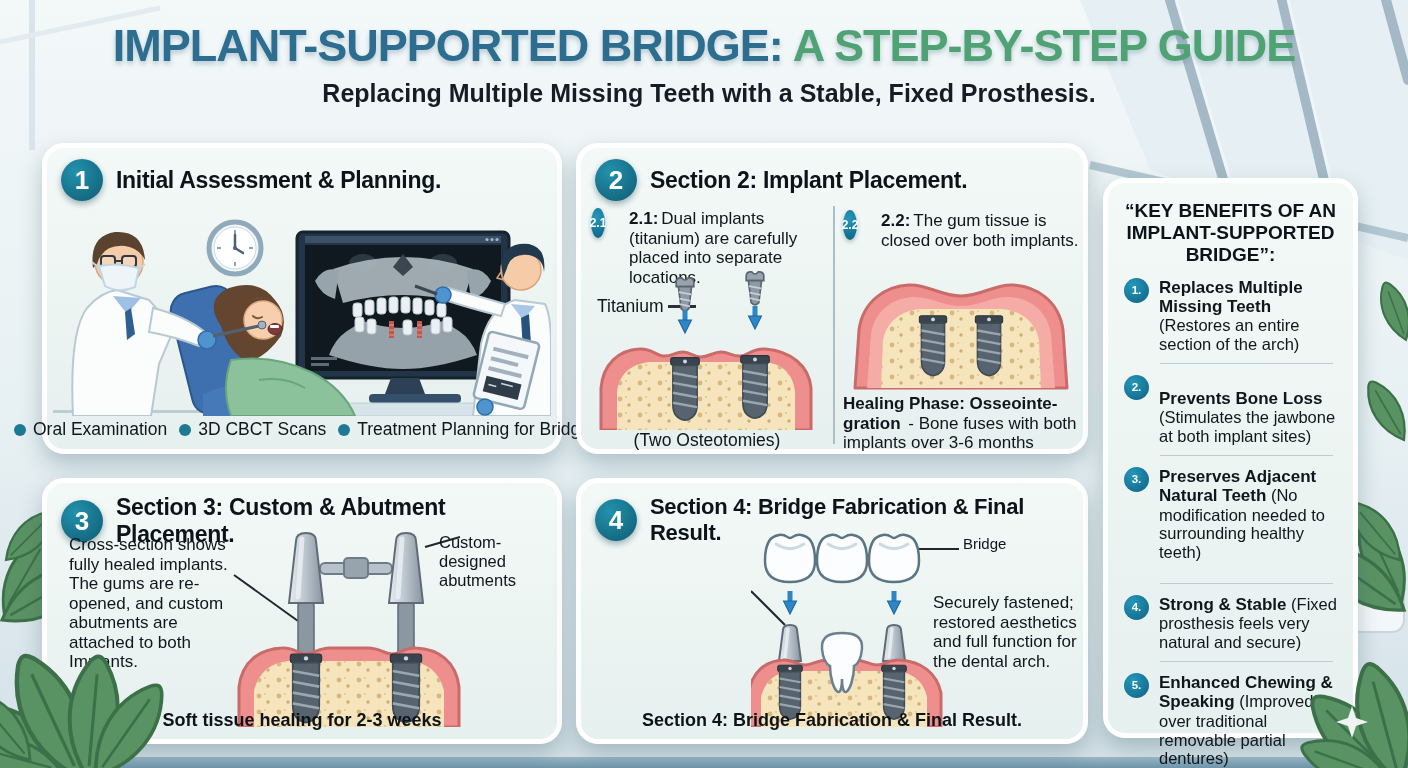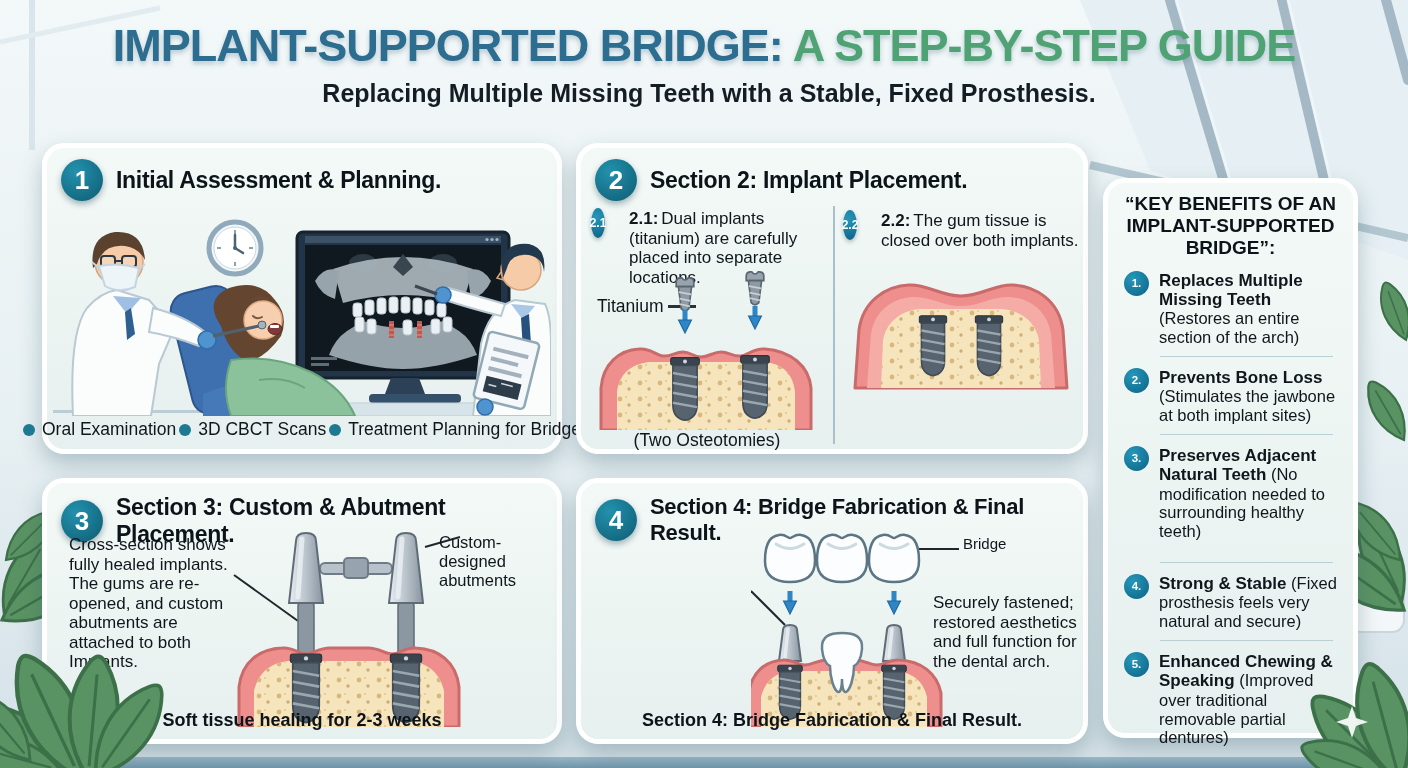--- a/index.html
+++ b/index.html
@@ -22,29 +22,29 @@
     background:radial-gradient(circle at 35% 30%,#2391ad,#0e5c72);
     color:#fff;font-weight:bold;font-size:26px;display:flex;align-items:center;justify-content:center;
     box-shadow:0 3px 6px rgba(0,40,60,.35);}
   .ptitle{font-size:23px;font-weight:bold;color:#0d1419;letter-spacing:-.3px;}
   .sbadge{width:14px;height:30px;border-radius:50%;background:radial-gradient(circle at 35% 30%,#2597ba,#0e6284);
     color:#fff;font-weight:bold;font-size:12px;display:flex;align-items:center;justify-content:center;
     box-shadow:0 2px 4px rgba(0,40,60,.3);}
   .body-txt{font-size:17px;line-height:1.15;color:#10161b;}
   .body-txt b{margin-right:3px;}
   .cap-bold{position:absolute;width:100%;text-align:center;font-weight:bold;font-size:18px;color:#0d1419;}
-  .bullets{position:absolute;bottom:9px;left:0;width:100%;display:flex;justify-content:center;gap:3px;
+  .bullets{position:absolute;bottom:9px;left:0;width:100%;display:flex;justify-content:center;gap:12px;
     font-size:17.5px;color:#10161b;}
   .bullet{display:flex;align-items:center;gap:7px;white-space:nowrap;}
   .dot{width:12px;height:12px;border-radius:50%;background:#1d7a92;flex:0 0 12px;}
   .vdiv{position:absolute;width:2px;background:#a9bfc9;}
   .lbl{font-size:17.5px;color:#10161b;display:flex;align-items:center;gap:5px;}
   .dash{width:28px;height:2.5px;background:#2a3138;}
   
-  .sb{padding:6px 16px;box-sizing:border-box;}
+  .sb{padding:13px 16px;box-sizing:border-box;}
   .sb-title{text-align:center;font-weight:bold;font-size:19px;line-height:1.15;color:#0d1419;margin:4px 0 10px;}
   .benefit{display:flex;gap:10px;align-items:flex-start;}
   .bbadge{width:25px;height:25px;border-radius:50%;flex:0 0 25px;margin-top:2px;
     background:radial-gradient(circle at 35% 30%,#2597ba,#0e6284);
     color:#fff;font-weight:bold;font-size:11.5px;display:flex;align-items:center;justify-content:center;}
   .btext{font-size:16.5px;line-height:1.14;color:#10161b;}
   .btext b{font-size:17px;}
   .sep{border:none;border-top:1.5px solid #b9cfd6;margin:9px 4px 9px 36px;}
 </style>
 </head>
@@ -313,20 +313,21 @@
     <div class="abs sbadge" style="left:262px;top:62px">2.2</div>
     <div class="abs body-txt" style="left:300px;top:63px;width:204px"><b>2.2:</b><span>The gum tissue is closed over both implants.</span></div>
     <svg class="abs" style="left:266px;top:112px" width="228" height="130" viewBox="0 0 228 130">
       <path d="M8,128 L12,70 C16,40 40,26 62,25 C80,24 94,36 114,36 C134,36 148,24 166,25 C188,26 212,40 216,70 L220,128 Z" fill="#ee8f8d" stroke="#c96b6b" stroke-width="3" stroke-linejoin="round"></path>
       <path d="M20,128 L24,74 C28,50 46,38 66,37 C82,36 96,46 114,46 C132,46 146,36 162,37 C182,38 200,50 204,74 L208,128 Z" fill="#f5aca6"></path>
       <path d="M34,128 L36,80 C40,60 56,50 74,49 L154,49 C172,50 188,60 192,80 L194,128 Z" fill="#f6e4bd"></path>
       <path d="M34,128 L36,80 C40,60 56,50 74,49 L154,49 C172,50 188,60 192,80 L194,128 Z" fill="url(#dots)"></path>
       <use href="#g-implant" transform="translate(86,60) scale(1.05)"></use>
       <use href="#g-implant" transform="translate(142,60) scale(1.05)"></use>
     </svg>
+    <div class="abs body-txt" style="left:262px;top:246px;width:242px"><b>Healing Phase: Osseointe-gration</b><span> - Bone fuses with both implants over 3-6 months</span></div>
   </section>
 
   <section class="card" style="left:42px;top:478px;width:520px;height:266px">
     <div class="phead">
       <div class="badge">3</div>
       <div class="ptitle">Section 3: Custom &amp; Abutment Placement.</div>
     </div>
     <div class="abs body-txt" style="left:22px;top:52px;width:176px">Cross-section shows fully healed implants. The gums are re-opened, and custom abutments are attached to both Implants.</div>
     <svg class="abs" style="left:185px;top:44px" width="244" height="200" viewBox="0 0 244 200">
       <path d="M2,48 L66,94" stroke="#20262c" stroke-width="2"></path>
@@ -382,21 +383,21 @@
 
   <aside class="card sb" style="left:1103px;top:178px;width:255px;height:560px">
     <div class="sb-title">“KEY BENEFITS OF AN IMPLANT-SUPPORTED BRIDGE”:</div>
     <div class="benefit">
       <span class="bbadge">1.</span>
       <p class="btext" style="margin:2px 0 0"><b>Replaces Multiple Missing Teeth</b><span> (Restores an entire section of the arch)</span></p>
     </div>
     <hr class="sep">
     <div class="benefit">
       <span class="bbadge">2.</span>
-      <p class="btext" style="margin:2px 0 0"><b>Prevents Bone Loss</b><span> (Stimulates the jawbone at both implant sites)</span></p>
+      <p class="btext" style="margin:16px 0 0"><b>Prevents Bone Loss</b><span> (Stimulates the jawbone at both implant sites)</span></p>
     </div>
     <hr class="sep">
     <div class="benefit">
       <span class="bbadge">3.</span>
       <p class="btext" style="margin:2px 0 12px"><b>Preserves Adjacent Natural Teeth</b><span> (No modification needed to surrounding healthy teeth)</span></p>
     </div>
     <hr class="sep">
     <div class="benefit">
       <span class="bbadge">4.</span>
       <p class="btext" style="margin:2px 0 0"><b>Strong &amp; Stable</b><span> (Fixed prosthesis feels very natural and secure)</span></p>

